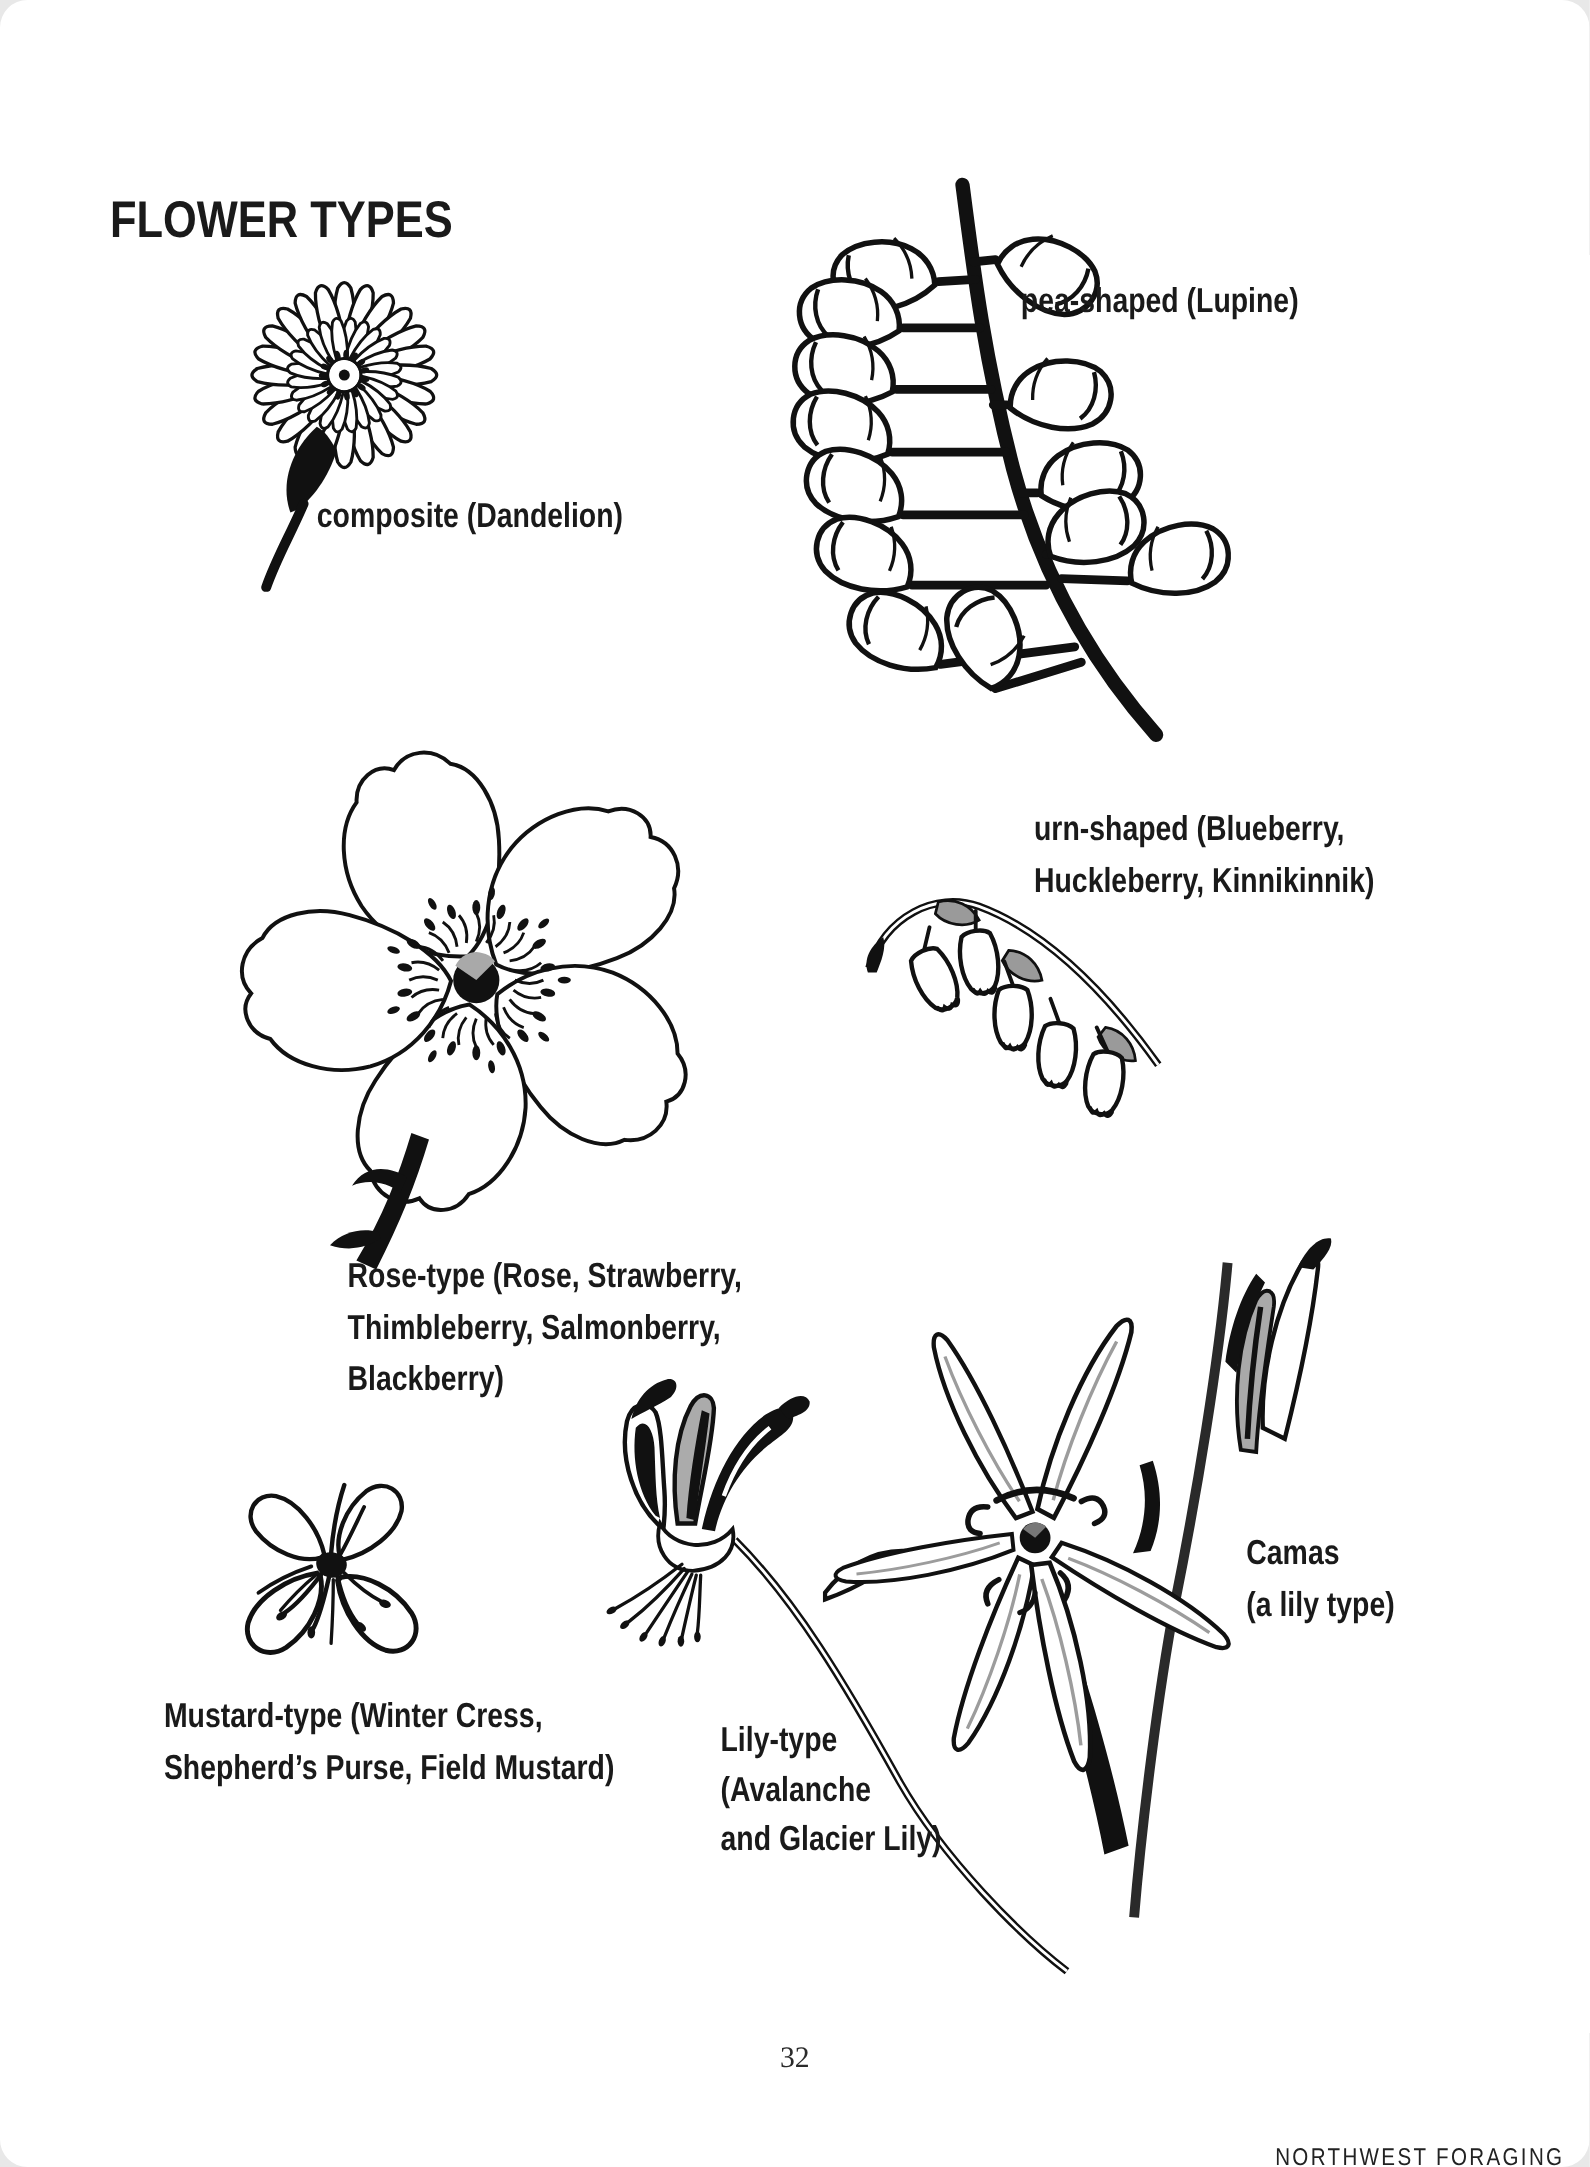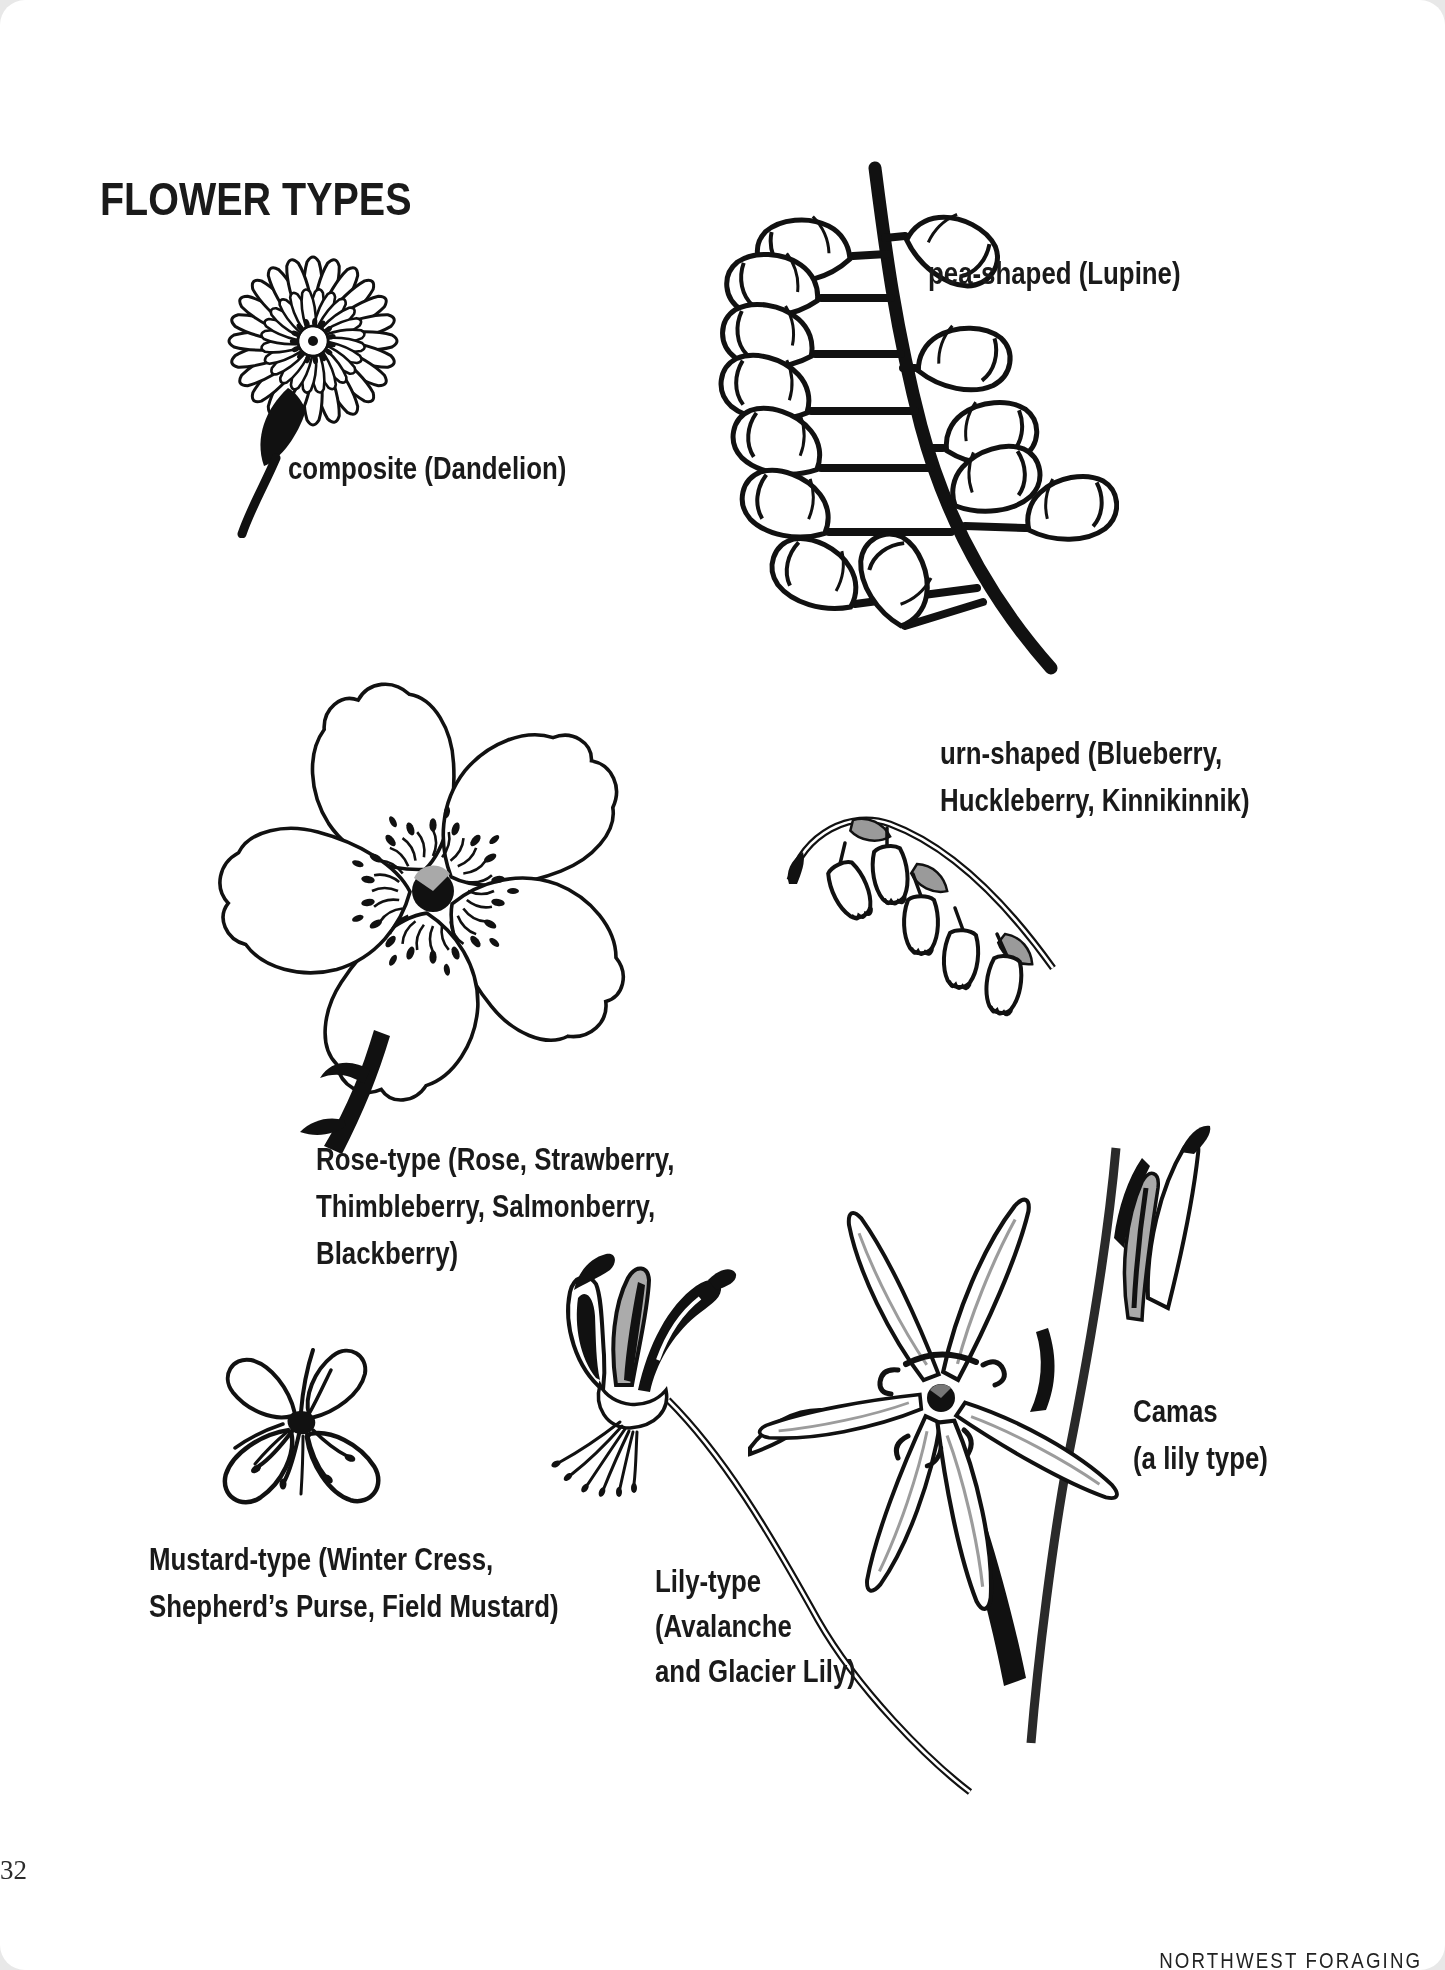--- a/index.html
+++ b/index.html
@@ -25,20 +25,21 @@
     font-size:31.5px;font-weight:700;
     transform:scaleX(0.82);transform-origin:0 0;
     white-space:nowrap;
   }
   .label .line{display:block;}
   .lh47 .line{line-height:47px;}
   .lh45 .line{line-height:45px;}
   .illus{position:absolute;}
   .footer-num{
     position:absolute;left:0;top:1855px;width:100%;
+    text-align:center;
     font-family:"Liberation Serif",serif;
     font-size:27px;font-weight:400;color:#2b2b2b;
   }
   .footer-title{
     position:absolute;left:0;top:1948px;width:100%;
     text-align:right;
   }
   .footer-title span{
     display:inline-block;
     font-size:22px;font-weight:400;letter-spacing:2.5px;color:#222;

